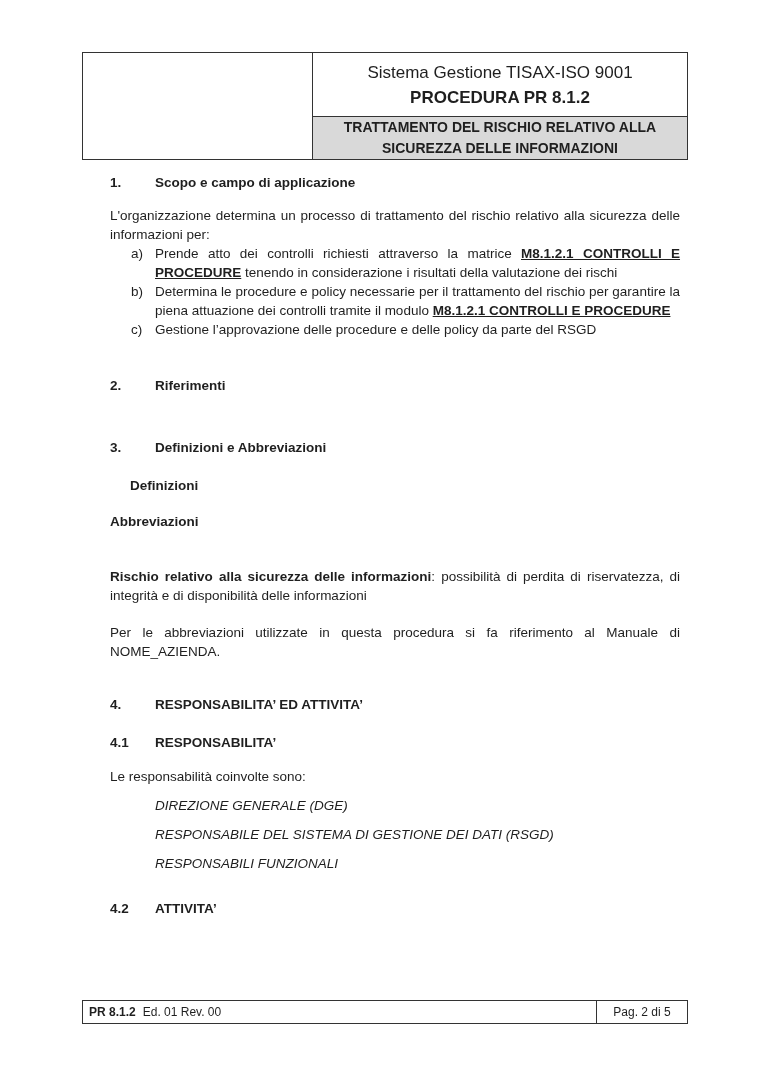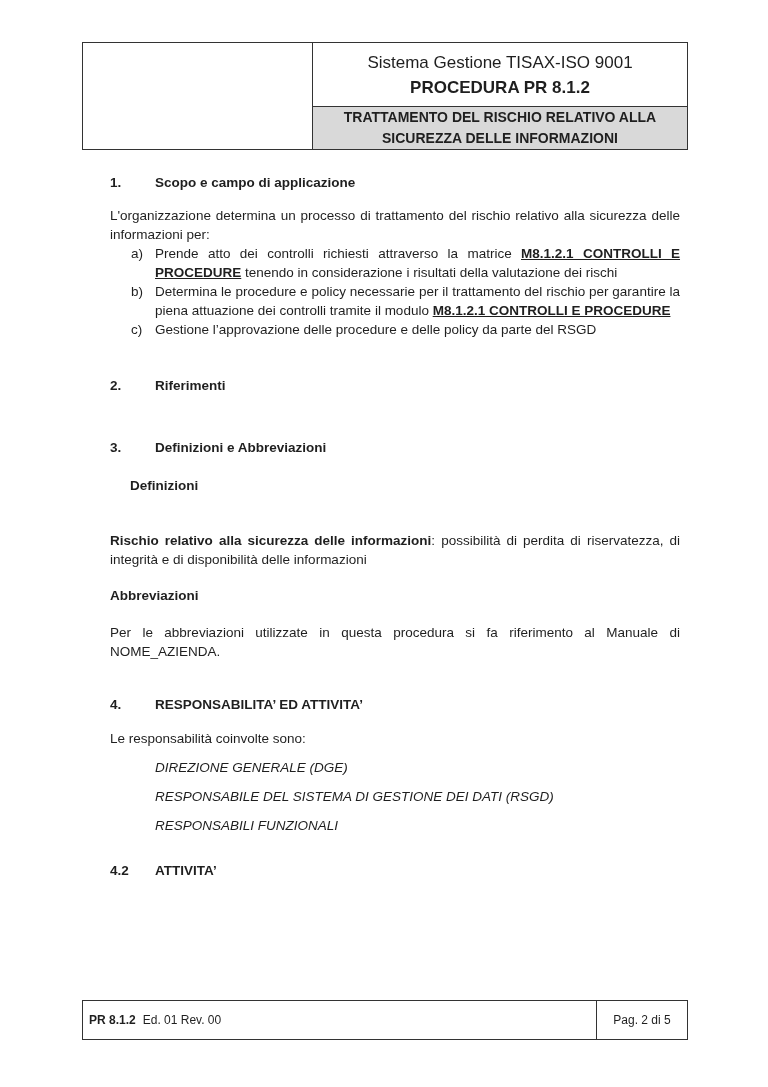--- a/index.html
+++ b/index.html
@@ -11,21 +11,21 @@
   .page{
     position:relative;
     width:768px;height:1087px;
     background:#ffffff;
     font-family:"Liberation Sans","DejaVu Sans",sans-serif;
     color:var(--ink);
     overflow:hidden;
   }
   
   .header-box{
-    position:absolute;left:82px;top:42px;width:606px;height:108px;
+    position:absolute;left:82px;top:52px;width:606px;height:108px;
     border:1.5px solid var(--border);
     display:flex;box-sizing:border-box;
   }
   .header-left{
     width:230px;flex:none;
     border-right:1.5px solid var(--border);
     box-sizing:border-box;
   }
   .header-right{flex:1;display:flex;flex-direction:column;box-sizing:border-box;}
   .header-top{
@@ -65,21 +65,21 @@
   .mt-definizioni{margin-top:19px;padding-left:20px;}
   .mt-defpara{margin-top:36px;}
   .mt-abbrev{margin-top:17px;}
   .mt-abbrpara{margin-top:18px;}
   .mt-sec4{margin-top:34px;}
   .mt-sec41{margin-top:19px;}
   .mt-respintro{margin-top:15px;}
   .mt-sec42{margin-top:26px;}
   
   .footer-box{
-    position:absolute;left:82px;top:1000px;width:606px;height:40px;
+    position:absolute;left:82px;top:1000px;width:606px;height:24px;
     border:1.5px solid var(--border);
     display:flex;box-sizing:border-box;
     font-size:12px;
   }
   .footer-left{
     flex:1;display:flex;align-items:center;
     padding-left:6px;box-sizing:border-box;
   }
   .footer-code{font-weight:bold;margin-right:7px;}
   .footer-right{
@@ -135,31 +135,35 @@
     </div>
 
 
     <div class="h-sec mt-sec3">
       <span class="num">3.</span>
       <span>Definizioni e Abbreviazioni</span>
     </div>
 
     <p class="para bold mt-definizioni">Definizioni</p>
 
+    <p class="para bold mt-abbrev">Abbreviazioni</p>
+
     <p class="para mt-defpara"><span class="bold">Rischio relativo alla sicurezza delle informazioni</span><span>: possibilità di perdita di riservatezza, di integrità e di disponibilità delle informazioni</span></p>
-
-    <p class="para bold mt-abbrev">Abbreviazioni</p>
 
     <p class="para mt-abbrpara">Per le abbreviazioni utilizzate in questa procedura si fa riferimento al Manuale di NOME_AZIENDA.</p>
 
     <div class="h-sec mt-sec4">
       <span class="num">4.</span>
       <span>RESPONSABILITA’ ED ATTIVITA’</span>
     </div>
 
+    <div class="h-sec mt-sec41">
+      <span class="num">4.1</span>
+      <span>RESPONSABILITA’</span>
+    </div>
 
     <p class="para mt-respintro">Le responsabilità coinvolte sono:</p>
 
     <div class="resp-item">DIREZIONE GENERALE (DGE)</div>
     <div class="resp-item">RESPONSABILE DEL SISTEMA DI GESTIONE DEI DATI (RSGD)</div>
     <div class="resp-item">RESPONSABILI FUNZIONALI</div>
 
     <div class="h-sec mt-sec42">
       <span class="num">4.2</span>
       <span>ATTIVITA’</span>

